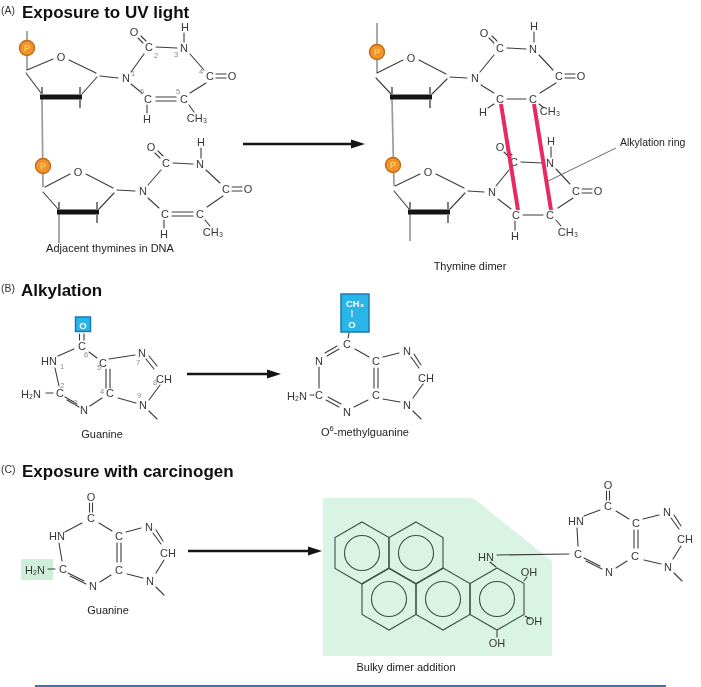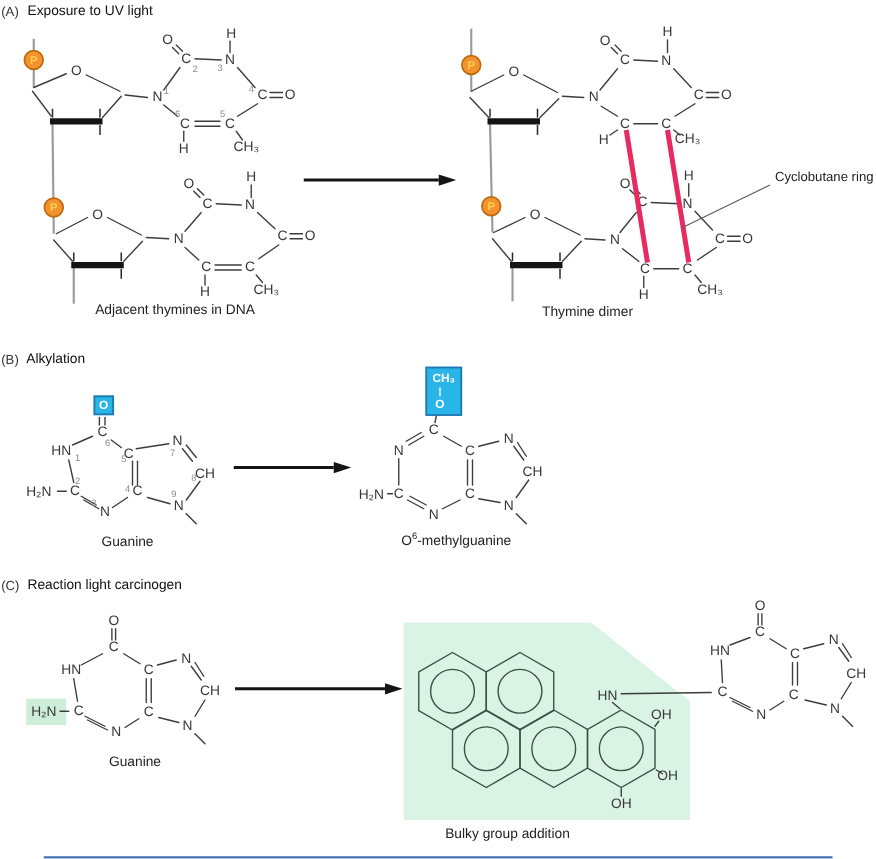--- a/index.html
+++ b/index.html
@@ -1,21 +1,21 @@
 <!DOCTYPE html>
 <html style="--bond: #3c3c3c; --backbone-gray: #9a9a9a; --bond-pink: #e72a60; --phosphate-fill: #f2932f; --phosphate-stroke: #c06a10; --phosphate-letter: #ffd24d; --highlight-cyan: #29b5e8; --highlight-cyan-border: #1b7ab3; --highlight-green: #cfeeda; --polygon-green: #d9f3e4; --page-rule-blue: #4071b0;"><head>
 <meta charset="utf-8">
 <style>
   html,body{margin:0;padding:0;background:#fff}
   .canvas{position:relative;width:701px;height:687px;background:#fff;overflow:hidden;
           font-family:"Liberation Sans","DejaVu Sans",sans-serif}
   .canvas svg{position:absolute;left:0;top:0}
   .txt{position:absolute;color:#1d1d1d;white-space:nowrap}
   .tag{font-size:10.5px;color:#333}
-  .title{font-size:11px;font-weight:normal;color:#0f0f0f}
+  .title{font-size:17px;font-weight:bold;color:#0f0f0f}
   .cap{font-size:11px;transform:translateX(-50%);color:#222}
   .ann{font-size:10.5px;color:#222}
   .cap sup{font-size:7.5px}
   
   .b{stroke:var(--bond,#3c3c3c);stroke-width:1.1;fill:none;stroke-linecap:round}
   .bk{stroke:var(--backbone-gray,#9a9a9a);stroke-width:1.7;fill:none}
   .tk{stroke:#2a2a2a;stroke-width:1.2;fill:none}
   .thick{stroke:#141414;stroke-width:5;fill:none}
   .pink{stroke:var(--bond-pink,#e72a60);stroke-width:4;fill:none}
   .ptr{stroke:#5a5a5a;stroke-width:.9;fill:none}
@@ -417,27 +417,27 @@
             <text x="668" y="567" class="al" dominant-baseline="central">N</text>
           </g>
     </g>
   </g>
 
   <rect class="rule" x="35" y="685" width="631" height="2"></rect>
 </svg>
 
 <div class="txt tag" style="left:1px;top:4px">(A)</div>
 <div class="txt title" style="left:22px;top:3px">Exposure to UV light</div>
-<div class="txt cap" style="left:140px;top:242px">Adjacent thymines in DNA</div>
-<div class="txt cap" style="left:470px;top:244px">Thymine dimer</div>
-<div class="txt ann" style="left:620px;top:136px">Cyclobutane ring</div>
+<div class="txt cap" style="left:110px;top:242px">Adjacent thymines in DNA</div>
+<div class="txt cap" style="left:470px;top:260px">Thymine dimer</div>
+<div class="txt ann" style="left:620px;top:136px">Alkylation ring</div>
 
 <div class="txt tag" style="left:1px;top:282px">(B)</div>
 <div class="txt title" style="left:21px;top:281px">Alkylation</div>
 <div class="txt cap" style="left:102px;top:428px">Guanine</div>
 <div class="txt cap" style="left:365px;top:424px"><span>O</span><sup>6</sup><span>-methylguanine</span></div>
 
 <div class="txt tag" style="left:1px;top:463px">(C)</div>
-<div class="txt title" style="left:22px;top:462px">Reaction light carcinogen</div>
+<div class="txt title" style="left:22px;top:462px">Exposure with carcinogen</div>
 <div class="txt cap" style="left:108px;top:604px">Guanine</div>
-<div class="txt cap" style="left:406px;top:661px">Bulky group addition</div>
+<div class="txt cap" style="left:406px;top:661px">Bulky dimer addition</div>
 
 </div>
 
 </body></html>

